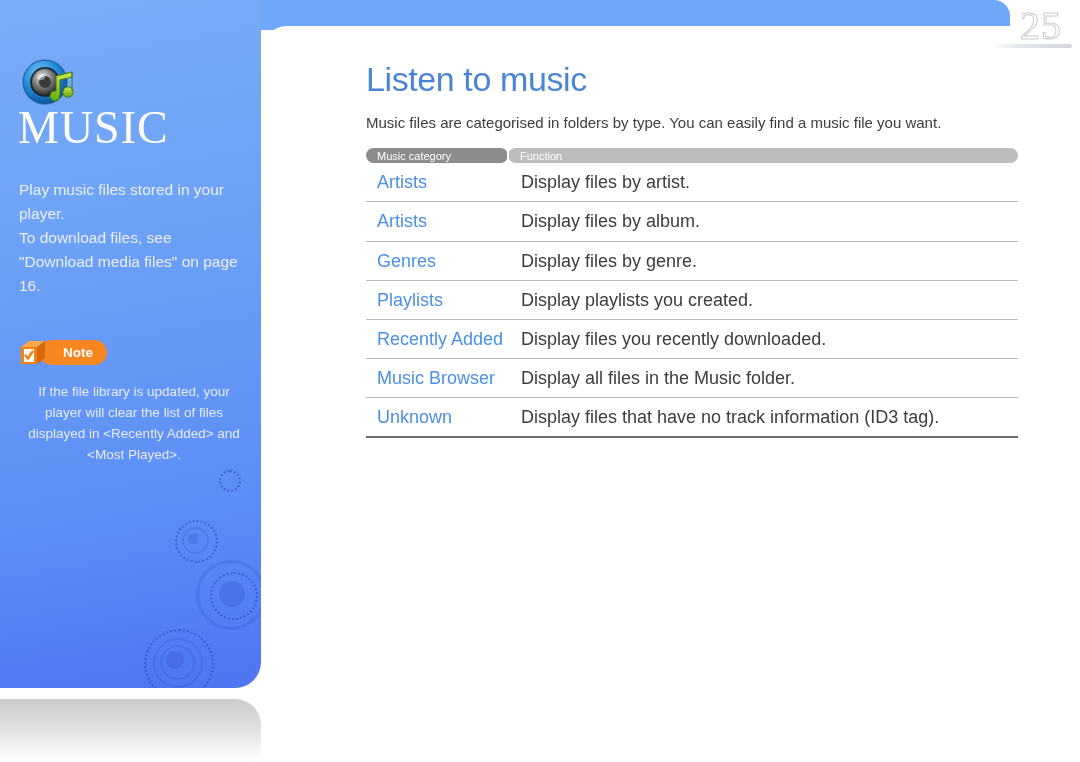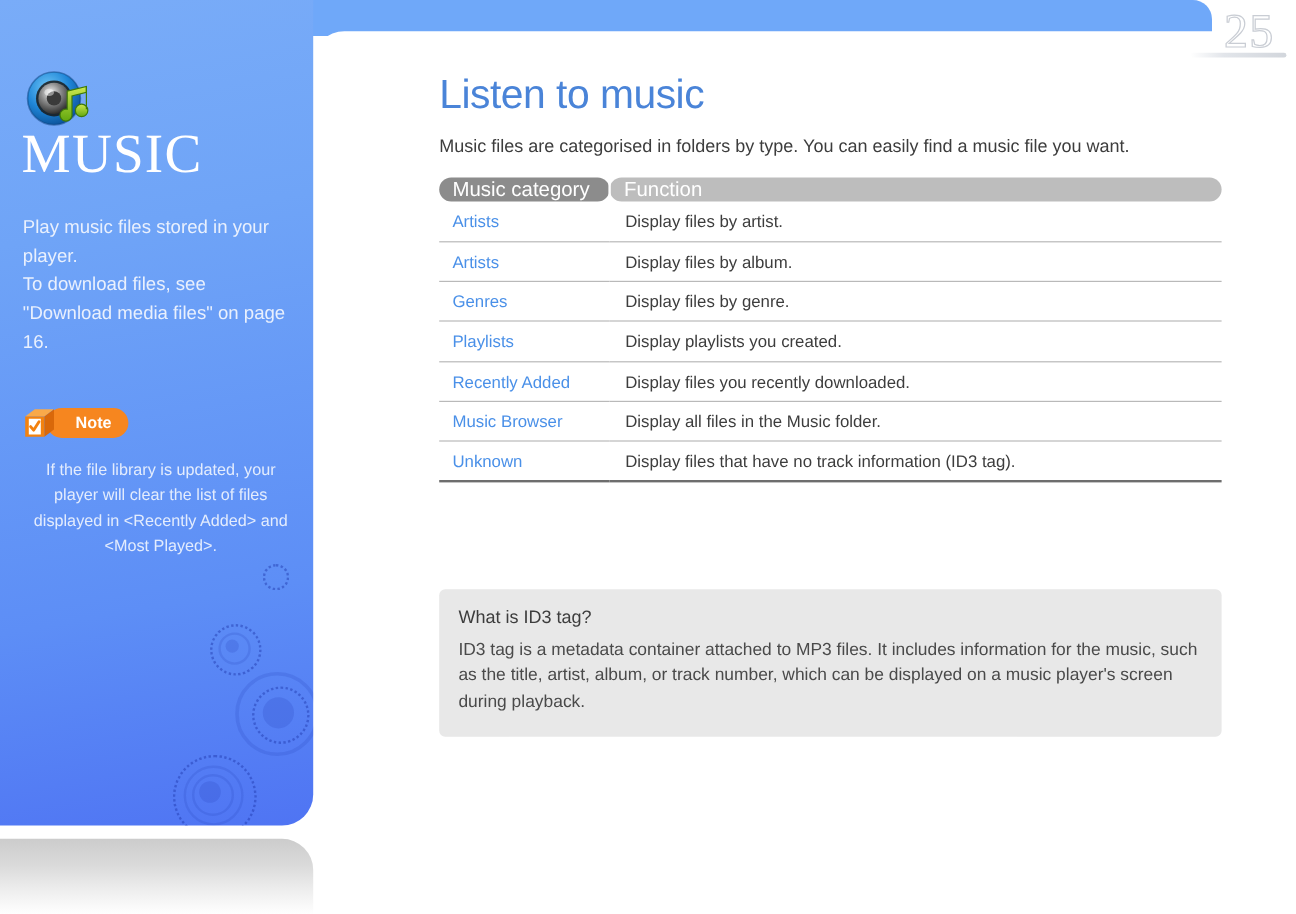--- a/index.html
+++ b/index.html
@@ -210,32 +210,32 @@
     border-collapse: collapse;
     table-layout: fixed;
     border-bottom: 2.5px solid #6d6d6d;
   }
   .cat-table col.c1 { width: 142px; }
   .cat-table col.c2 { width: 510px; }
 
   .cat-table thead th {
     text-align: left;
     font-weight: normal;
-    font-size: 17px;
+    font-size: 11px;
     color: #ffffff;
     height: 15px;
     padding: 0 0 0 11px;
     vertical-align: middle;
     border-radius: 13px;
   }
   .cat-table thead th.h1 { background: #8c8c8c; }
   .cat-table thead th.h2 { background: #bdbdbd; border-left: 2px solid #ffffff; }
 
   .cat-table tbody td {
-    font-size: 14px;
+    font-size: 18px;
     padding: 6px 8px 6px 11px;
     vertical-align: top;
     border-bottom: 1px solid #b9b9b9;
     line-height: 1.45;
   }
   .cat-table tbody td.cat {
     color: #4a90e8;
     white-space: nowrap;
   }
   .cat-table tbody td.fn {
@@ -391,18 +391,14 @@
             <td class="fn">Display all files in the Music folder.</td>
           </tr>
           <tr>
             <td class="cat">Unknown</td>
             <td class="fn">Display files that have no track information (ID3 tag).</td>
           </tr>
         </tbody>
     </table>
   </div>
 
-  <div class="infobox">
-    <div class="infobox-title">What is ID3 tag?</div>
-    <p class="infobox-body">ID3 tag is a metadata container attached to MP3 files. It includes information for the music, such as the title, artist, album, or track number, which can be displayed on a music player's screen during playback.</p>
-  </div>
 
 </div>
 
 </body></html>

